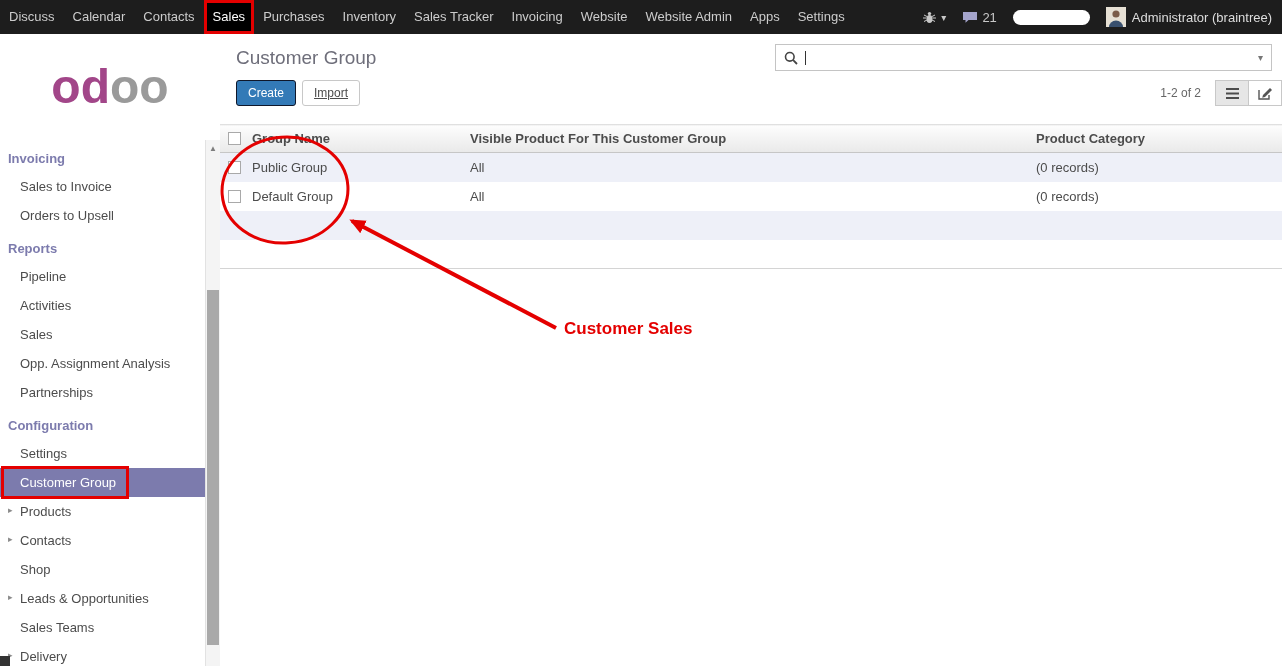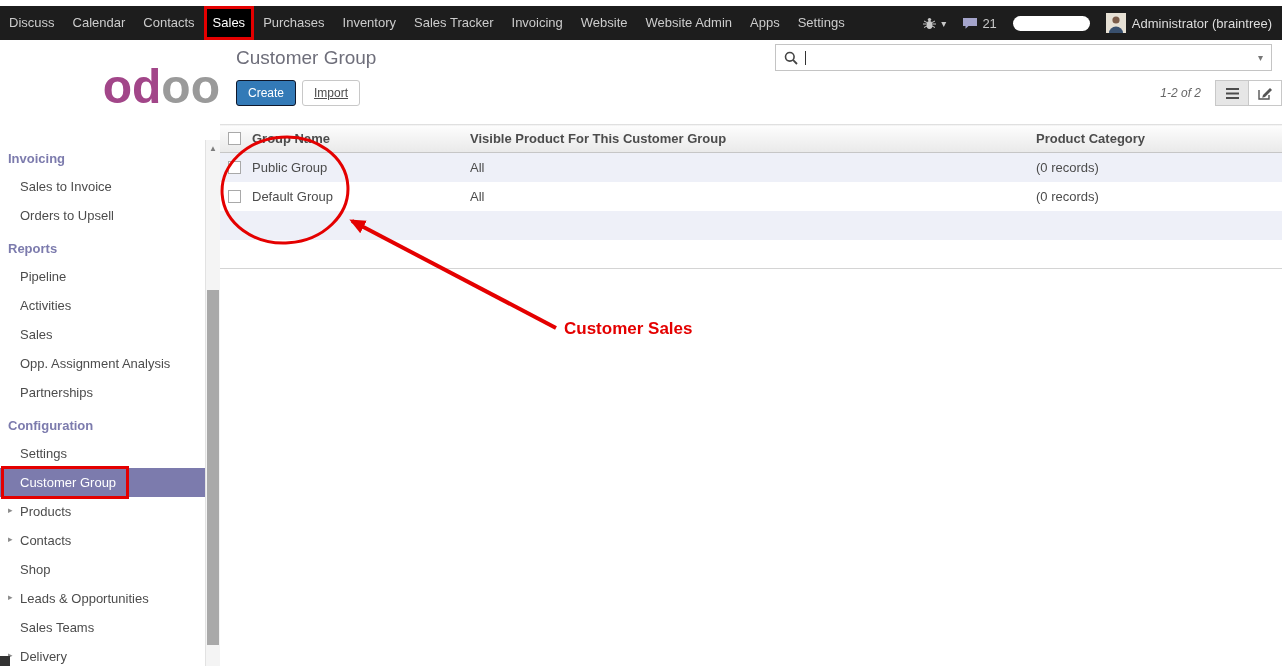--- a/index.html
+++ b/index.html
@@ -7,39 +7,39 @@
   body {
     font-family: "Liberation Sans", sans-serif;
     position: relative;
     overflow: hidden;
     background: #ffffff;
     color: #4c4c4c;
   }
 
   
   .topbar {
-    position: absolute; top:6px; left:0; right:0; height:34px;
+    position: absolute; top:0; left:0; right:0; height:34px;
     background:#1d1d1d; display:flex; align-items:stretch; z-index:30;
   }
   .nav-item {
     color:#cccccc; font-size:13px; line-height:34px; padding:0 9px;
     cursor:pointer; white-space:nowrap;
   }
   .nav-item.active { background:#000; color:#fff; }
   .nav-item.annotated { outline:3px solid #e40000; outline-offset:-3px; }
   .topbar-right { margin-left:auto; display:flex; align-items:center; padding-right:10px; }
   .systray-item { display:flex; align-items:center; gap:4px; color:#c8c8c8; font-size:13px; padding:0 8px; cursor:pointer; }
   .caret { font-size:10px; color:#c8c8c8; }
   .pill { width:77px; height:15px; background:#ffffff; border-radius:8px; margin:0 8px; }
   .avatar { width:20px; height:20px; overflow:hidden; margin:0 6px 0 8px; flex:0 0 auto; }
   .user-name { color:#dddddd; font-size:13px; white-space:nowrap; cursor:pointer; }
 
   
   .sidebar { position:absolute; top:34px; left:0; width:220px; bottom:0; background:#ffffff; z-index:5; }
-  .logo-wrap { height:106px; display:flex; align-items:center; justify-content:flex-end; }
+  .logo-wrap { height:106px; display:flex; align-items:center; justify-content:center; }
   .logo { font-size:48px; font-weight:bold; letter-spacing:0px; line-height:1; }
   .logo .p1 { color:#a24689; }
   .logo .p2 { color:#9a9a9a; }
 
   .menu { padding-right:15px; }
   .section-title { color:#7c7bad; font-weight:bold; font-size:13px; padding:11px 8px 6px 8px; }
   .menu-item {
     font-size:13px; color:#4c4c4c; padding:7px 6px 7px 20px;
     position:relative; cursor:pointer; white-space:nowrap;
   }
@@ -67,21 +67,21 @@
     position:absolute; top:10px; right:10px; width:497px; height:27px;
     background:#fff; border:1px solid #c4c4c4; display:flex; align-items:center; padding:0 8px;
   }
   .search-cursor { width:1px; height:14px; background:#333; margin-left:7px; }
   .search-caret { margin-left:auto; color:#777; font-size:10px; cursor:pointer; }
 
   .btn-row { display:flex; align-items:center; margin:0 0 0 16px; height:26px; }
   .btn { font-size:12px; border-radius:3px; padding:5px 11px; cursor:pointer; line-height:1.2; }
   .btn-primary { background:#337ab7; border:1px solid #0f172a; color:#fff; margin-right:6px; }
   .btn-default { background:#fff; border:1px solid #c8c8c8; color:#4c4c4c;text-decoration:underline; }
-  .pager { margin-left:auto; display:flex; align-items:center;font-style:italic; }
+  .pager { margin-left:auto; display:flex; align-items:center; }
   .pager-text { font-size:12px; color:#666; margin-right:14px; }
   .view-switch { display:flex; }
   .vbtn {
     width:34px; height:26px; border:1px solid #c8c8c8; background:#fff;
     display:flex; align-items:center; justify-content:center; cursor:pointer;
   }
   .vbtn + .vbtn { margin-left:-1px; }
   .vbtn.active { background:#e6e6e6; }
 
   

